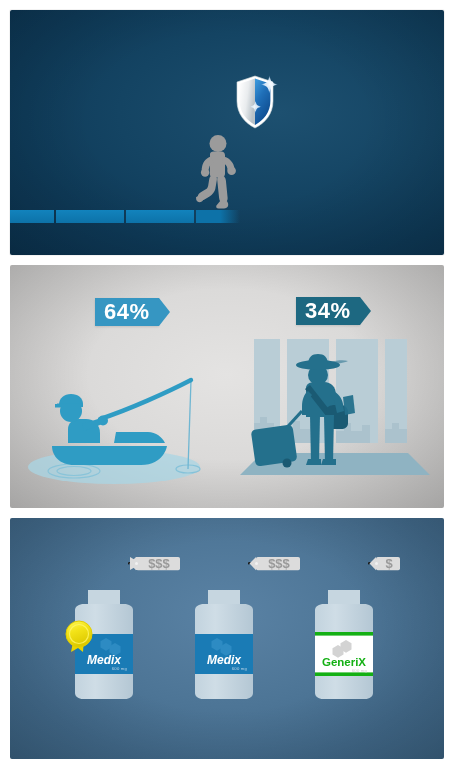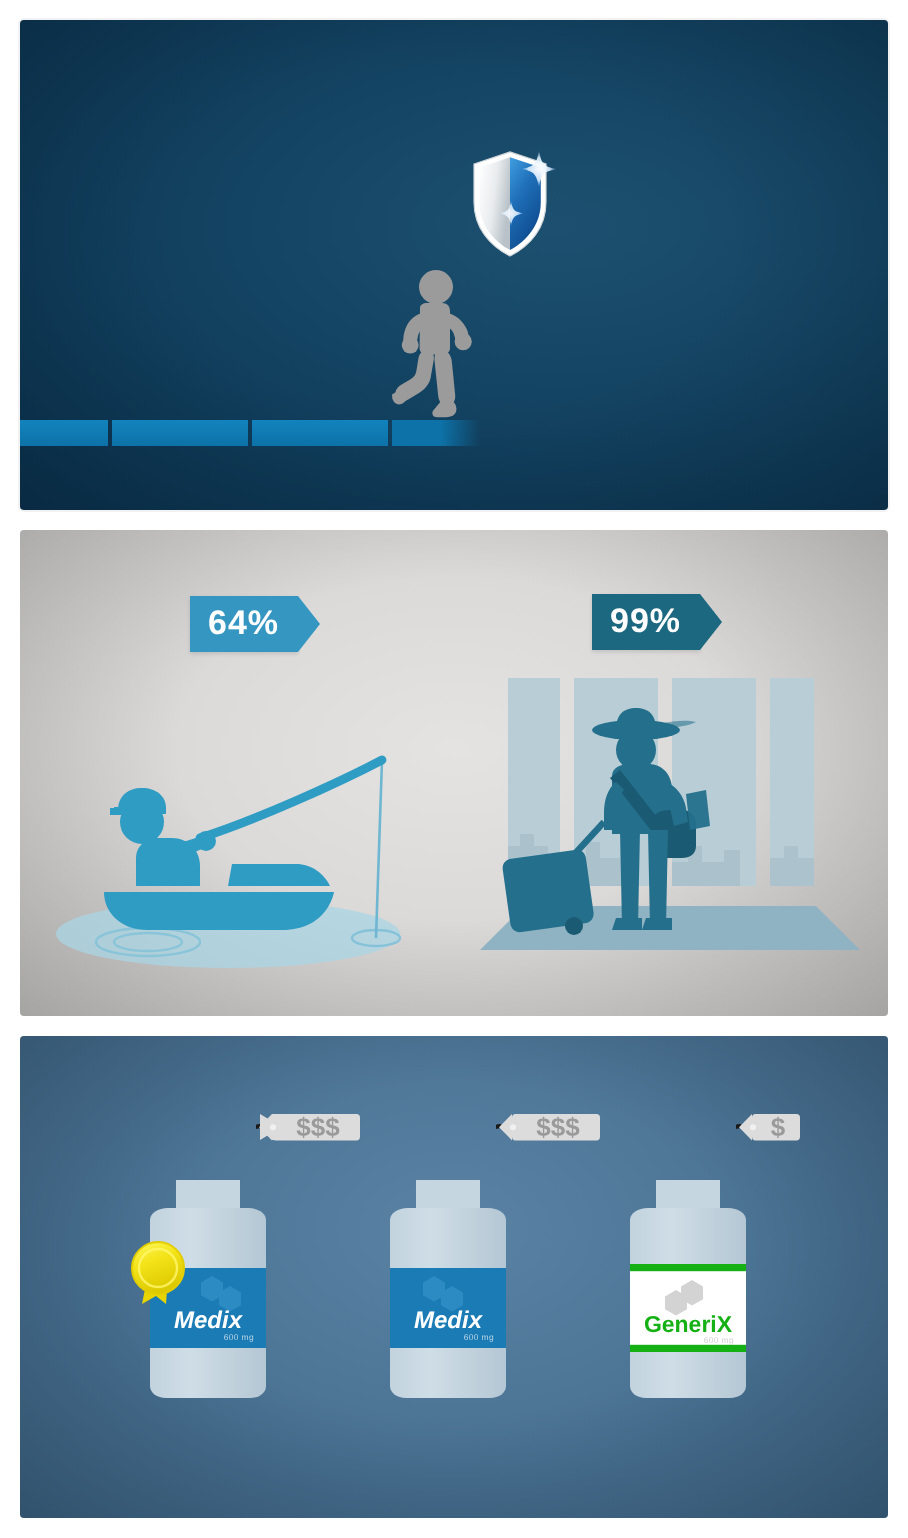--- a/index.html
+++ b/index.html
@@ -47,21 +47,21 @@
   
   .shield{position:absolute;left:222px;top:63px;width:46px;height:58px;}
 
   
   #panel-stats{
     top:265px;height:243px;
     background:radial-gradient(ellipse at 50% 45%, #e4e3e2 0%, #dbdad9 45%, #c9c8c7 100%);
   }
   .badge{
     position:absolute;height:28px;display:flex;align-items:center;
-    padding:0 9px;color:#fff;font-weight:bold;font-size:17px;letter-spacing:.5px;
+    padding:0 9px;color:#fff;font-weight:bold;font-size:22px;letter-spacing:.5px;
     box-shadow:0 1px 2px rgba(0,0,0,.12);
   }
   .badge .arrow{
     position:absolute;right:-11px;top:0;width:0;height:0;
     border-top:14px solid transparent;border-bottom:14px solid transparent;
   }
   #badge-64{left:95px;top:298px;background:#3696c2;}
   #badge-64 .arrow{border-left:11px solid #3696c2;}
   #badge-78{left:296px;top:297px;background:#1d6881;}
   #badge-78 .arrow{border-left:11px solid #1d6881;}
@@ -178,21 +178,21 @@
   <div class="panel" id="panel-stats">
     <div class="vignette"></div>
   </div>
 
   <div class="badge" id="badge-64">
     <span>64%</span>
     <span class="arrow"></span>
   </div>
 
   <div class="badge" id="badge-78">
-    <span>99%</span>
+    <span>34%</span>
     <span class="arrow"></span>
   </div>
 
   <div class="scene-fisherman">
     <svg width="190" height="120" viewBox="0 0 190 120">
 
       <ellipse cx="86" cy="97" rx="86" ry="17" fill="#a9d5e4" opacity=".75"></ellipse>
       <ellipse cx="46" cy="101" rx="26" ry="7" fill="none" stroke="#7fc0d8" stroke-width="1.2" opacity=".8"></ellipse>
       <ellipse cx="46" cy="101" rx="17" ry="4.5" fill="none" stroke="#7fc0d8" stroke-width="1.2" opacity=".8"></ellipse>
       <ellipse cx="160" cy="99" rx="12" ry="4" fill="none" stroke="#7fc0d8" stroke-width="1.2" opacity=".9"></ellipse>

